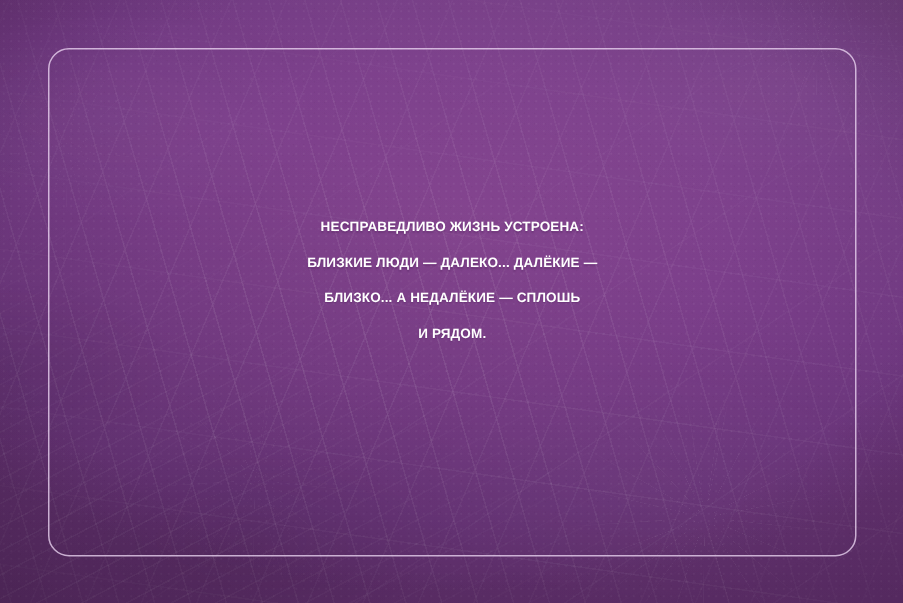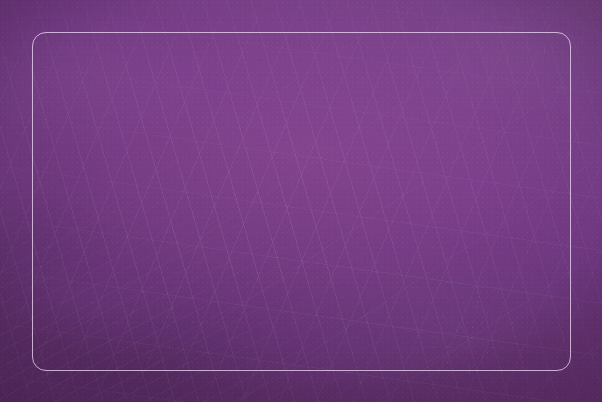--- a/index.html
+++ b/index.html
@@ -159,14 +159,20 @@
   <div class="tex tex-c"></div>
   <div class="tex-burst burst-1"></div>
   <div class="tex-burst burst-2"></div>
   <div class="tex-burst burst-3"></div>
   <div class="tex-burst burst-4"></div>
   <div class="tex-grain"></div>
   <div class="bg-vignette"></div>
 
   <div class="frame"></div>
 
+  <div class="quote">
+    <span class="line" style="font-size: 9px;">НЕСПРАВЕДЛИВО ЖИЗНЬ УСТРОЕНА:</span>
+    <span class="line" style="font-size: 9px;">БЛИЗКИЕ ЛЮДИ — ДАЛЕКО... ДАЛЁКИЕ —</span>
+    <span class="line" style="font-size: 9px;">БЛИЗКО... А НЕДАЛЁКИЕ — СПЛОШЬ</span>
+    <span class="line" style="font-size: 9px;">И РЯДОМ.</span>
+  </div>
 
 </div>
 
 </body></html>

